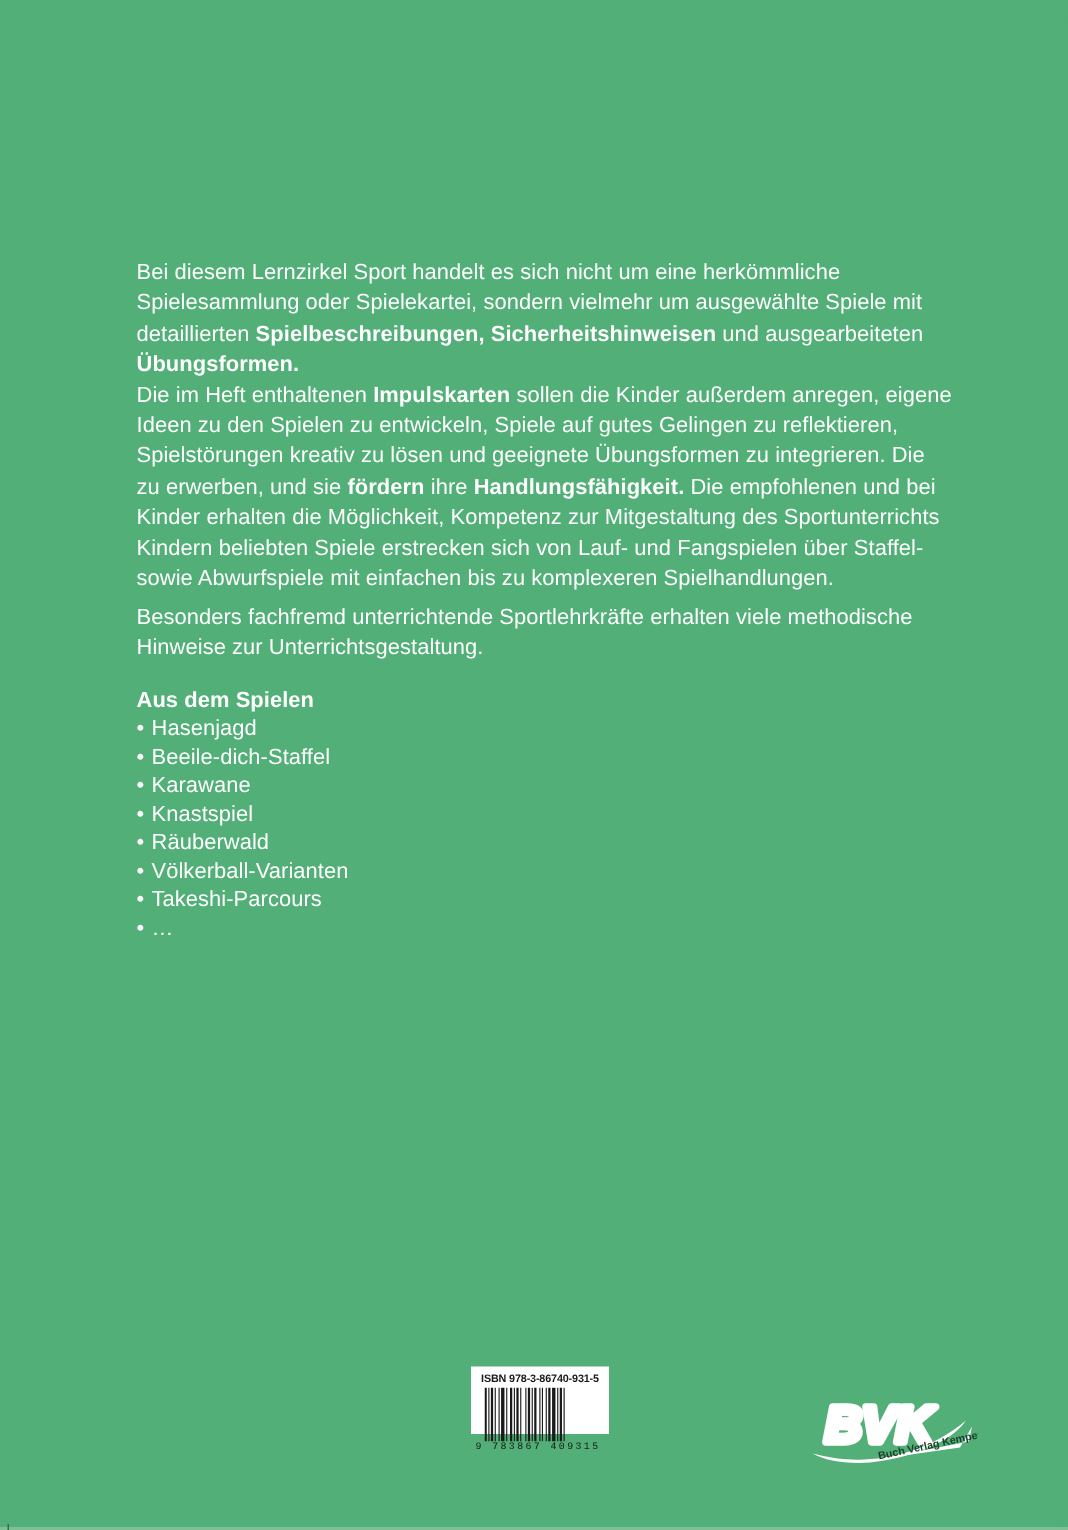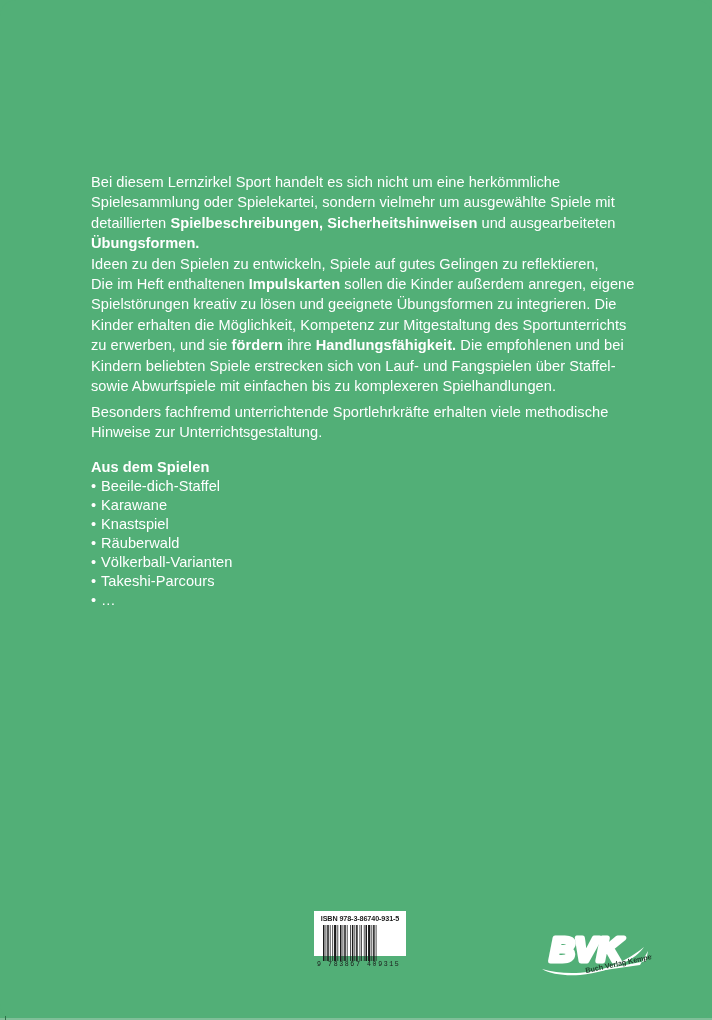--- a/index.html
+++ b/index.html
@@ -43,36 +43,37 @@
 </head>
 <body>
 
 <div class="page">
 
   <div class="text-block" id="intro">
       <span class="line"><span>Bei diesem Lernzirkel Sport handelt es sich nicht um eine herkömmliche</span></span>
       <span class="line"><span>Spielesammlung oder Spielekartei, sondern vielmehr um ausgewählte Spiele mit</span></span>
       <span class="line"><span>detaillierten </span><span class="b">Spielbeschreibungen, Sicherheitshinweisen</span><span> und ausgearbeiteten</span></span>
       <span class="line"><span class="b">Übungsformen.</span></span>
+      <span class="line"><span>Die im Heft enthaltenen </span><span class="b">Impulskarten</span><span> sollen die Kinder außerdem anregen, eigene</span></span>
       <span class="line"><span>Ideen zu den Spielen zu entwickeln, Spiele auf gutes Gelingen zu reflektieren,</span></span>
-      <span class="line"><span>Die im Heft enthaltenen </span><span class="b">Impulskarten</span><span> sollen die Kinder außerdem anregen, eigene</span></span>
       <span class="line"><span>Spielstörungen kreativ zu lösen und geeignete Übungsformen zu integrieren. Die</span></span>
+      <span class="line"><span>zu erwerben, und sie </span><span class="b">fördern</span><span> ihre </span><span class="b">Handlungsfähigkeit.</span><span> Die empfohlenen und bei</span></span>
       <span class="line"><span>Kinder erhalten die Möglichkeit, Kompetenz zur Mitgestaltung des Sportunterrichts</span></span>
-      <span class="line"><span>zu erwerben, und sie </span><span class="b">fördern</span><span> ihre </span><span class="b">Handlungsfähigkeit.</span><span> Die empfohlenen und bei</span></span>
       <span class="line"><span>Kindern beliebten Spiele erstrecken sich von Lauf- und Fangspielen über Staffel-</span></span>
       <span class="line"><span>sowie Abwurfspiele mit einfachen bis zu komplexeren Spielhandlungen.</span></span>
     </div>
 
   <div class="text-block" id="note">
     <span class="line">Besonders fachfremd unterrichtende Sportlehrkräfte erhalten viele methodische</span>
     <span class="line">Hinweise zur Unterrichtsgestaltung.</span>
   </div>
 
   <div class="text-block" id="contents">
     <span class="line b">Aus dem Spielen</span>
+  <span class="line"><span class="bullet">•</span><span>Hasenjagd</span></span>
       <span class="line"><span class="bullet">•</span><span>Beeile-dich-Staffel</span></span>
       <span class="line"><span class="bullet">•</span><span>Karawane</span></span>
       <span class="line"><span class="bullet">•</span><span>Knastspiel</span></span>
       <span class="line"><span class="bullet">•</span><span>Räuberwald</span></span>
       <span class="line"><span class="bullet">•</span><span>Völkerball-Varianten</span></span>
       <span class="line"><span class="bullet">•</span><span>Takeshi-Parcours</span></span>
       <span class="line"><span class="bullet">•</span><span>…</span></span>
     </div>
 
   <div class="barcode-box">

